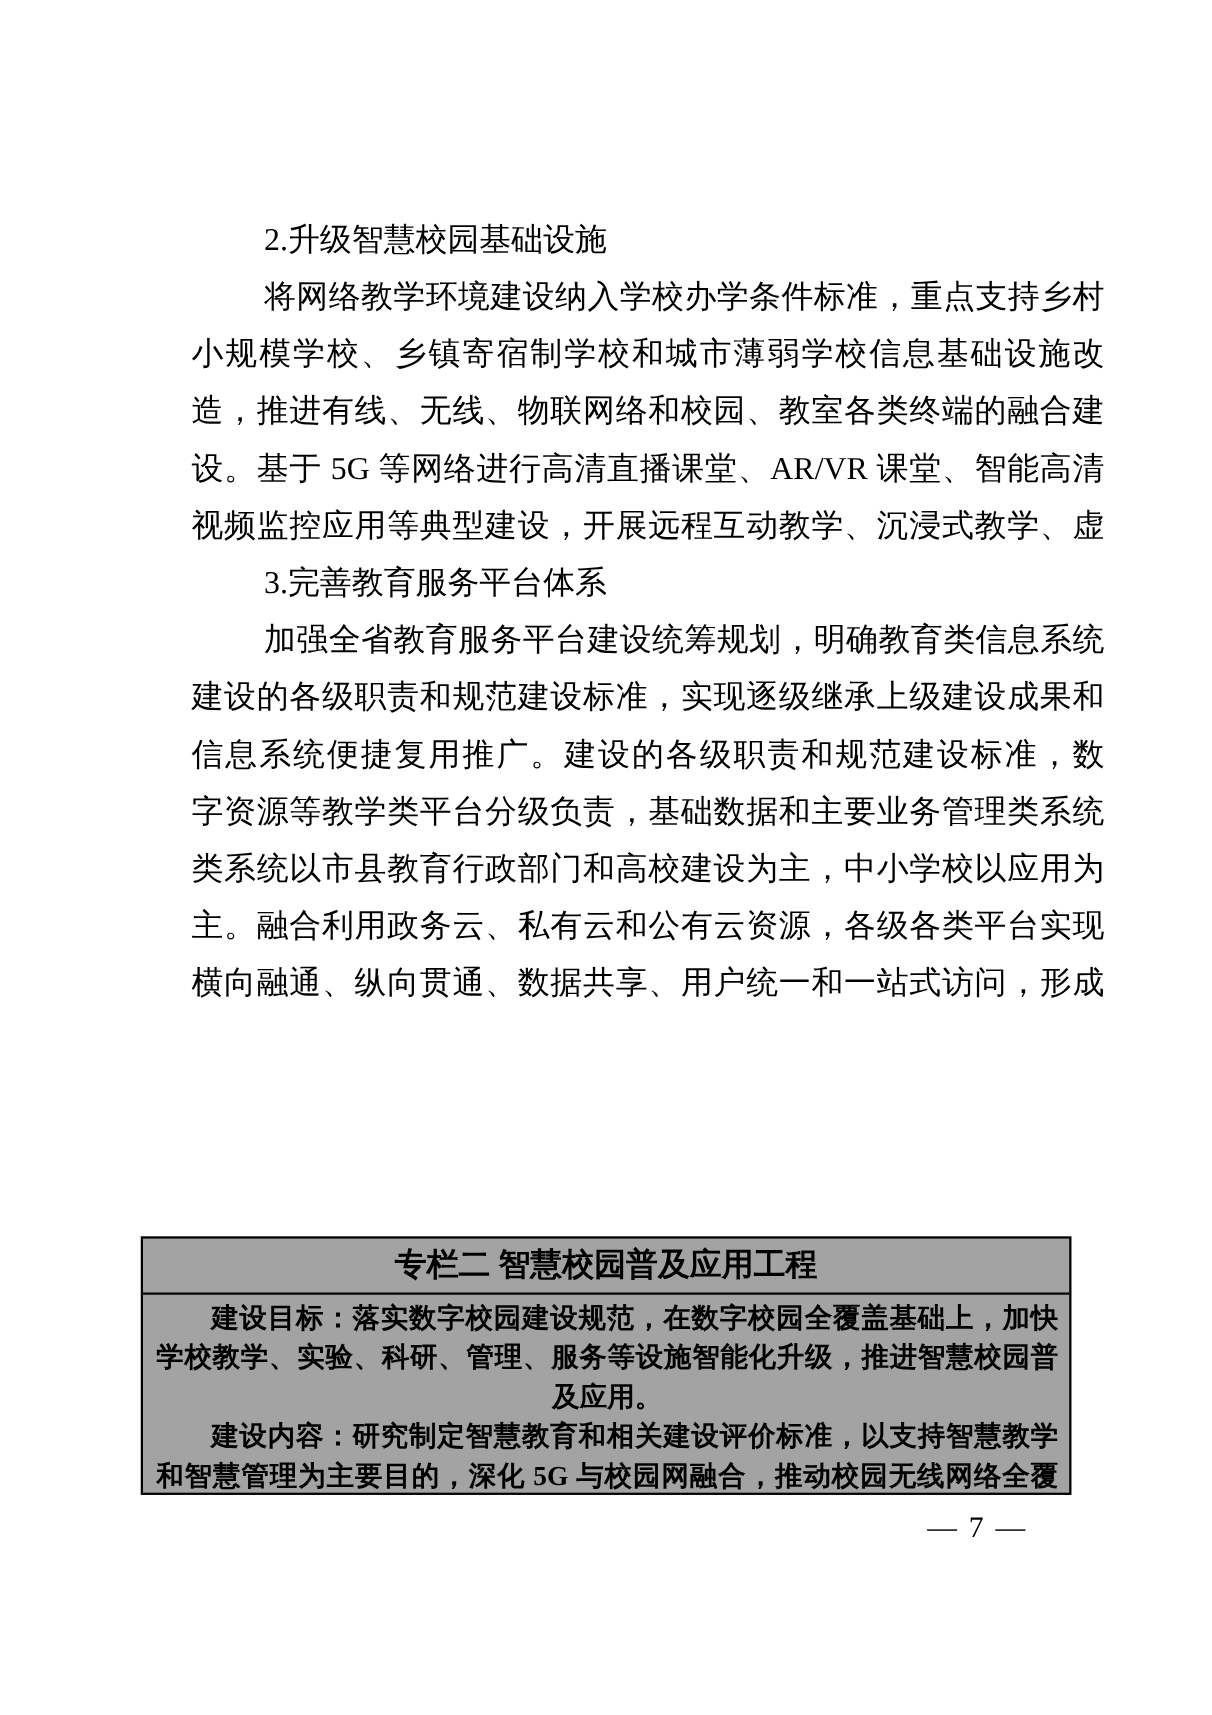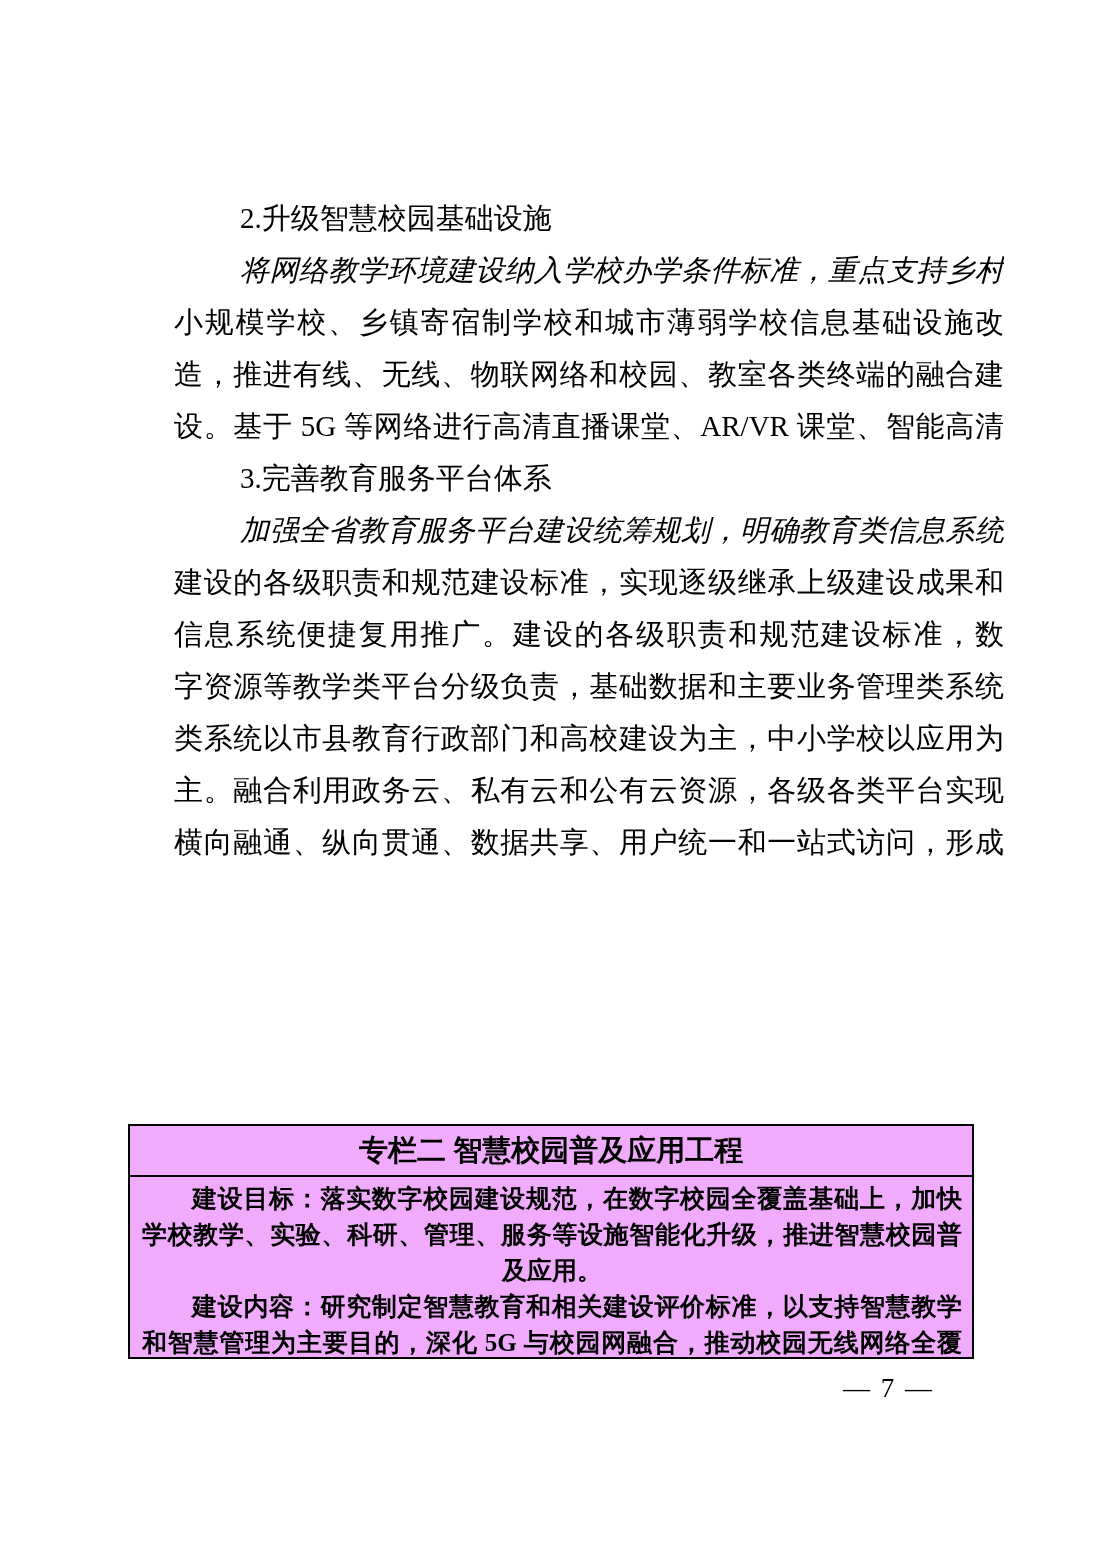--- a/index.html
+++ b/index.html
@@ -29,40 +29,39 @@
     white-space: nowrap;
     overflow: hidden;
   }
   .heading { padding-left: 66px; }
   .first {
     padding-left: 66px;
     text-align: justify;
     text-align-last: justify;
     text-justify: inter-character;
     white-space: normal;
-    font-style: italic;
   }
   .just {
     text-align: justify;
     text-align-last: justify;
     text-justify: inter-character;
     white-space: normal;
   }
   .plain { text-align: left; }
 
   
   .panel {
     position: absolute;
     left: 128px;
     top: 1124px;
     width: 846px;
     height: 235px;
     box-sizing: border-box;
     border: 2px solid #000000;
-    background: #f0abfc;
+    background: #a3a3a3;
   }
   .panel-header {
     height: 49px;
     line-height: 49px;
     border-bottom: 2px solid #000000;
     text-align: center;
     font-weight: bold;
     font-size: 29px;
   }
   .panel-body {
@@ -107,20 +106,21 @@
 <body>
 
 <div class="page">
 
   <div class="content">
     <div class="line heading">2.升级智慧校园基础设施</div>
     <div class="line first">将网络教学环境建设纳入学校办学条件标准，重点支持乡村</div>
     <div class="line just">小规模学校、乡镇寄宿制学校和城市薄弱学校信息基础设施改</div>
     <div class="line just">造，推进有线、无线、物联网络和校园、教室各类终端的融合建</div>
     <div class="line just">设。基于 5G 等网络进行高清直播课堂、AR/VR 课堂、智能高清</div>
+    <div class="line just">视频监控应用等典型建设，开展远程互动教学、沉浸式教学、虚</div>
     <div class="line heading">3.完善教育服务平台体系</div>
     <div class="line first">加强全省教育服务平台建设统筹规划，明确教育类信息系统</div>
     <div class="line just">建设的各级职责和规范建设标准，实现逐级继承上级建设成果和</div>
     <div class="line just">信息系统便捷复用推广。建设的各级职责和规范建设标准，数</div>
     <div class="line just">字资源等教学类平台分级负责，基础数据和主要业务管理类系统</div>
     <div class="line just">类系统以市县教育行政部门和高校建设为主，中小学校以应用为</div>
     <div class="line just">主。融合利用政务云、私有云和公有云资源，各级各类平台实现</div>
     <div class="line just">横向融通、纵向贯通、数据共享、用户统一和一站式访问，形成</div>
   </div>
 

